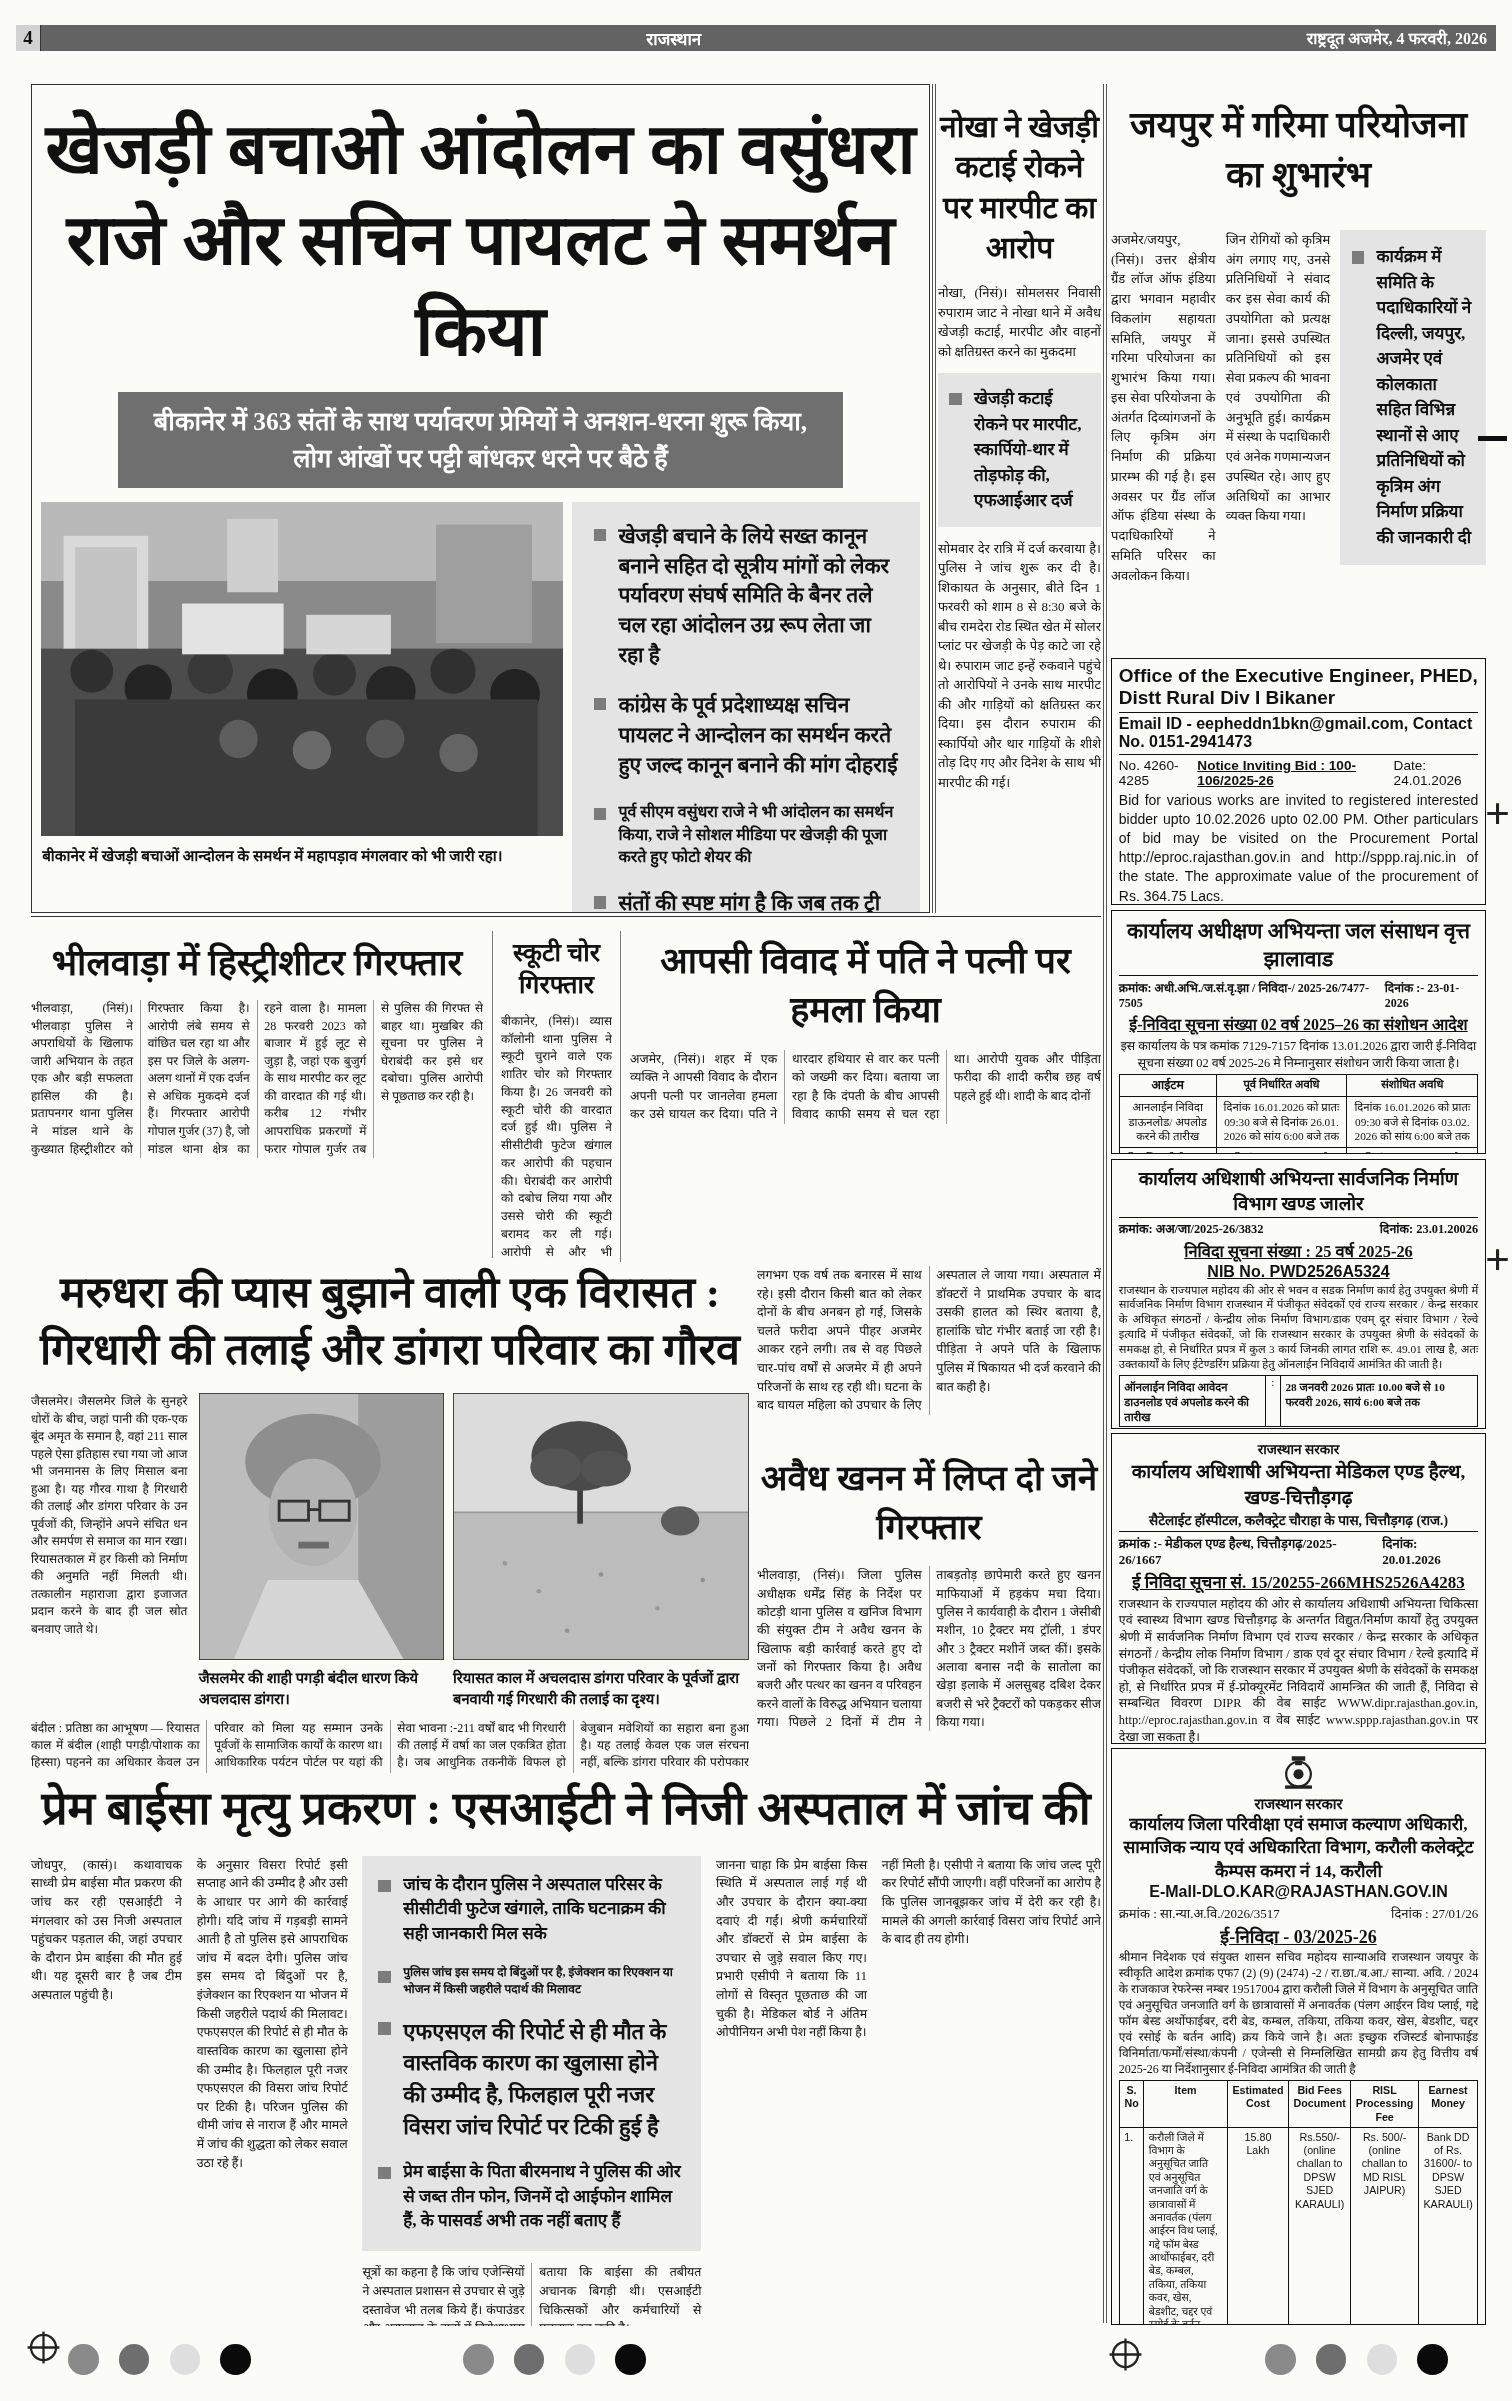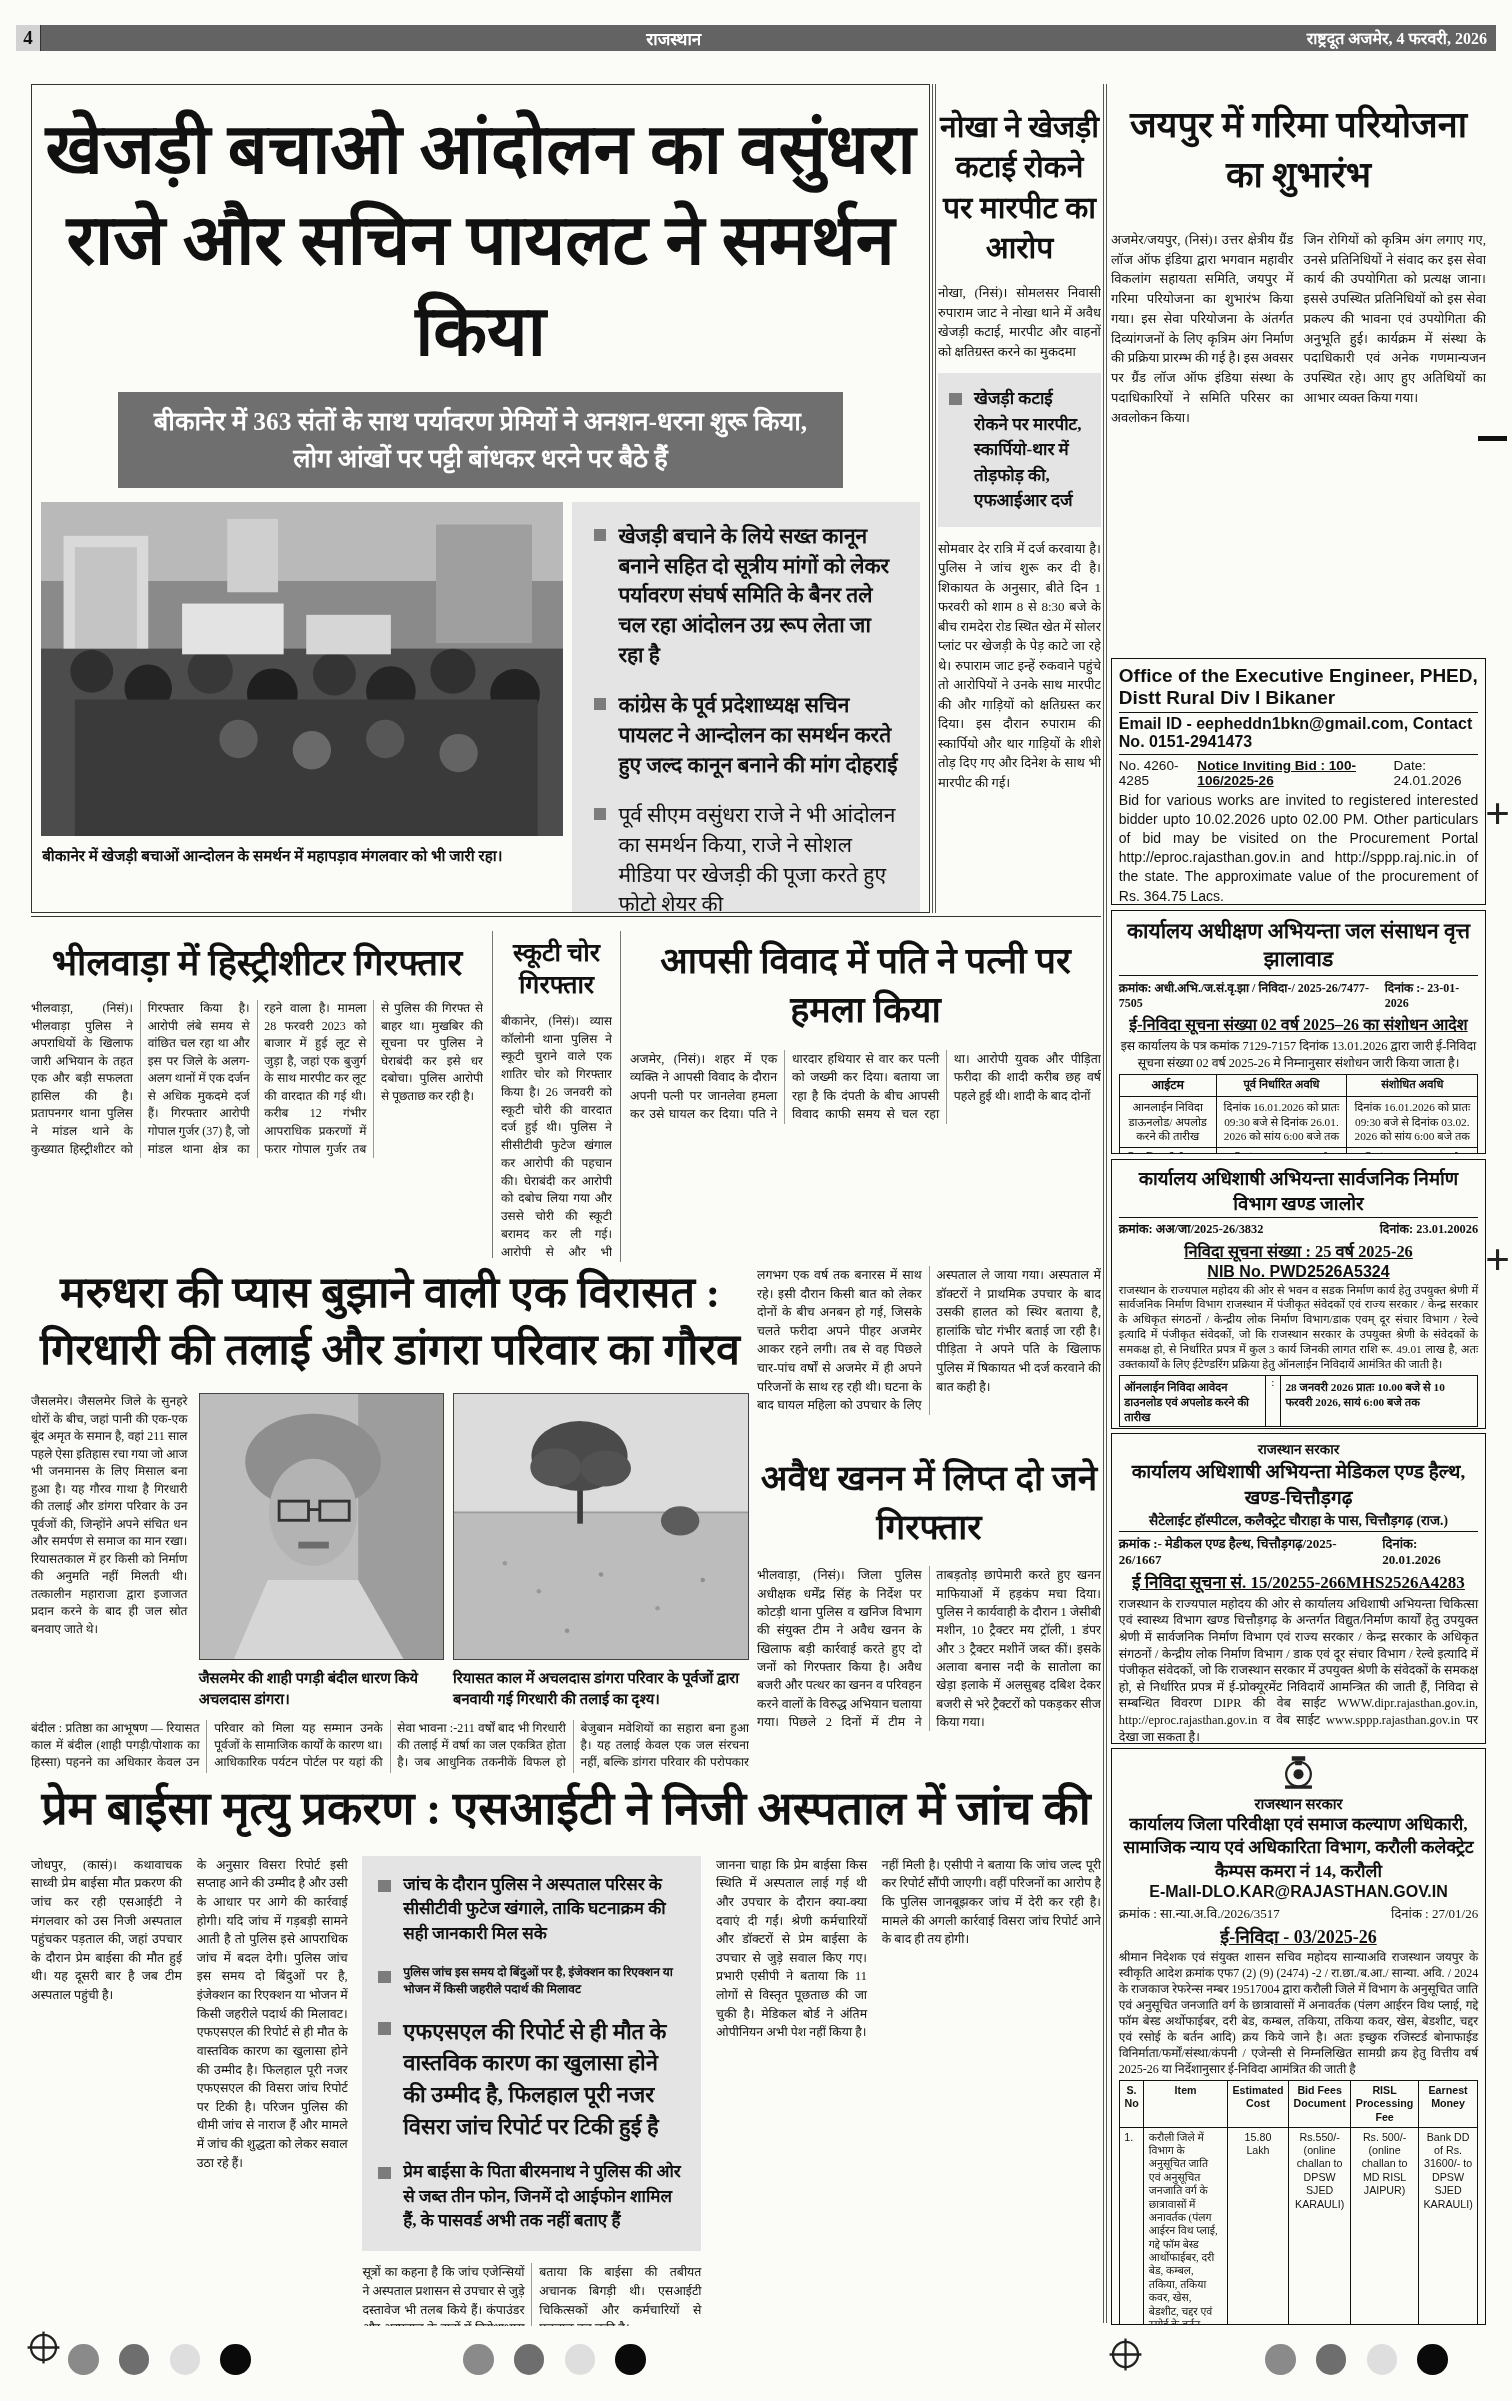--- a/index.html
+++ b/index.html
@@ -77,21 +77,21 @@
       </figure>
       <aside class="gray" style="flex:1;padding:20.3px 21.5px;display:flex;flex-direction:column;gap:20.3px;">
         <div class="pt" style="font-size:21px;font-weight:bold;line-height:1.42;">
             <span class="sq"></span>
             <span>खेजड़ी बचाने के लिये सख्त कानून बनाने सहित दो सूत्रीय मांगों को लेकर पर्यावरण संघर्ष समिति के बैनर तले चल रहा आंदोलन उग्र रूप लेता जा रहा है</span>
           </div>
         <div class="pt" style="font-size:21px;font-weight:bold;line-height:1.42;">
             <span class="sq"></span>
             <span>कांग्रेस के पूर्व प्रदेशाध्यक्ष सचिन पायलट ने आन्दोलन का समर्थन करते हुए जल्द कानून बनाने की मांग दोहराई</span>
           </div>
-        <div class="pt" style="font-size:21px;font-weight:normal;line-height:1.42;">
+        <div class="pt" style="font-size:16px;font-weight:bold;line-height:1.42;">
             <span class="sq"></span>
             <span>पूर्व सीएम वसुंधरा राजे ने भी आंदोलन का समर्थन किया, राजे ने सोशल मीडिया पर खेजड़ी की पूजा करते हुए फोटो शेयर की</span>
           </div>
         <div class="pt" style="font-size:21px;font-weight:bold;line-height:1.42;">
             <span class="sq"></span>
             <span>संतों की स्पष्ट मांग है कि जब तक ट्री प्रोटेक्शन एक्ट लागू नहीं हो जाता, तब तक एक पेड़ भी नहीं कटना चाहिए</span>
           </div>
       </aside>
     </div>
 
@@ -109,20 +109,24 @@
     <p class="just" style="font-size:13px;line-height:1.5;">सोमवार देर रात्रि में दर्ज करवाया है। पुलिस ने जांच शुरू कर दी है। शिकायत के अनुसार, बीते दिन 1 फरवरी को शाम 8 से 8:30 बजे के बीच रामदेरा रोड स्थित खेत में सोलर प्लांट पर खेजड़ी के पेड़ काटे जा रहे थे। रुपाराम जाट इन्हें रुकवाने पहुंचे तो आरोपियों ने उनके साथ मारपीट की और गाड़ियों को क्षतिग्रस्त कर दिया। इस दौरान रुपाराम की स्कार्पियो और थार गाड़ियों के शीशे तोड़ दिए गए और दिनेश के साथ भी मारपीट की गई।</p>
   </section>
 
   <div class="vline" style="left:1103px;top:84px;height:2239px;"></div>
 
   <section class="sec" style="left:1111px;top:84px;width:375px;height:571px;">
     <h2 class="headline" style="font-size:36px;line-height:1.4;padding-top:16px;">जयपुर में गरिमा परियोजना का शुभारंभ</h2>
     <div style="display:flex;gap:10.2px;margin-top:29px;">
       <p class="just" style="flex:1;font-size:13px;line-height:1.52;">अजमेर/जयपुर, (निसं)। उत्तर क्षेत्रीय ग्रैंड लॉज ऑफ इंडिया द्वारा भगवान महावीर विकलांग सहायता समिति, जयपुर में गरिमा परियोजना का शुभारंभ किया गया। इस सेवा परियोजना के अंतर्गत दिव्यांगजनों के लिए कृत्रिम अंग निर्माण की प्रक्रिया प्रारम्भ की गई है। इस अवसर पर ग्रैंड लॉज ऑफ इंडिया संस्था के पदाधिकारियों ने समिति परिसर का अवलोकन किया।</p>
       <p class="just" style="flex:1;font-size:13px;line-height:1.52;">जिन रोगियों को कृत्रिम अंग लगाए गए, उनसे प्रतिनिधियों ने संवाद कर इस सेवा कार्य की उपयोगिता को प्रत्यक्ष जाना। इससे उपस्थित प्रतिनिधियों को इस सेवा प्रकल्प की भावना एवं उपयोगिता की अनुभूति हुई। कार्यक्रम में संस्था के पदाधिकारी एवं अनेक गणमान्यजन उपस्थित रहे। आए हुए अतिथियों का आभार व्यक्त किया गया।</p>
+      <aside class="gray pt" style="width:123px;padding:14.7px 11.3px;font-size:17px;font-weight:bold;line-height:1.5;height:fit-content;">
+        <span class="sq"></span>
+        <span>कार्यक्रम में समिति के पदाधिकारियों ने दिल्ली, जयपुर, अजमेर एवं कोलकाता सहित विभिन्न स्थानों से आए प्रतिनिधियों को कृत्रिम अंग निर्माण प्रक्रिया की जानकारी दी</span>
+      </aside>
     </div>
   </section>
 
   <section class="sec boxed sans" style="left:1111px;top:658px;width:375px;height:247px;">
     <div class="b" style="font-size:19px;border-bottom:1.1px solid #111;padding:1.1px 0 3.4px;">Office of the Executive Engineer, PHED, Distt Rural Div I Bikaner</div>
     <div class="b" style="font-size:16px;border-bottom:1.1px solid #111;padding:2.3px 0;">Email ID - eepheddn1bkn@gmail.com, Contact No. 0151-2941473</div>
     <div class="metarow" style="font-size:13.6px;padding:3.4px 0;">
       <span>No. 4260-4285</span>
       <span class="b u">Notice Inviting Bid : 100-106/2025-26</span>
       <span>Date: 24.01.2026</span>

